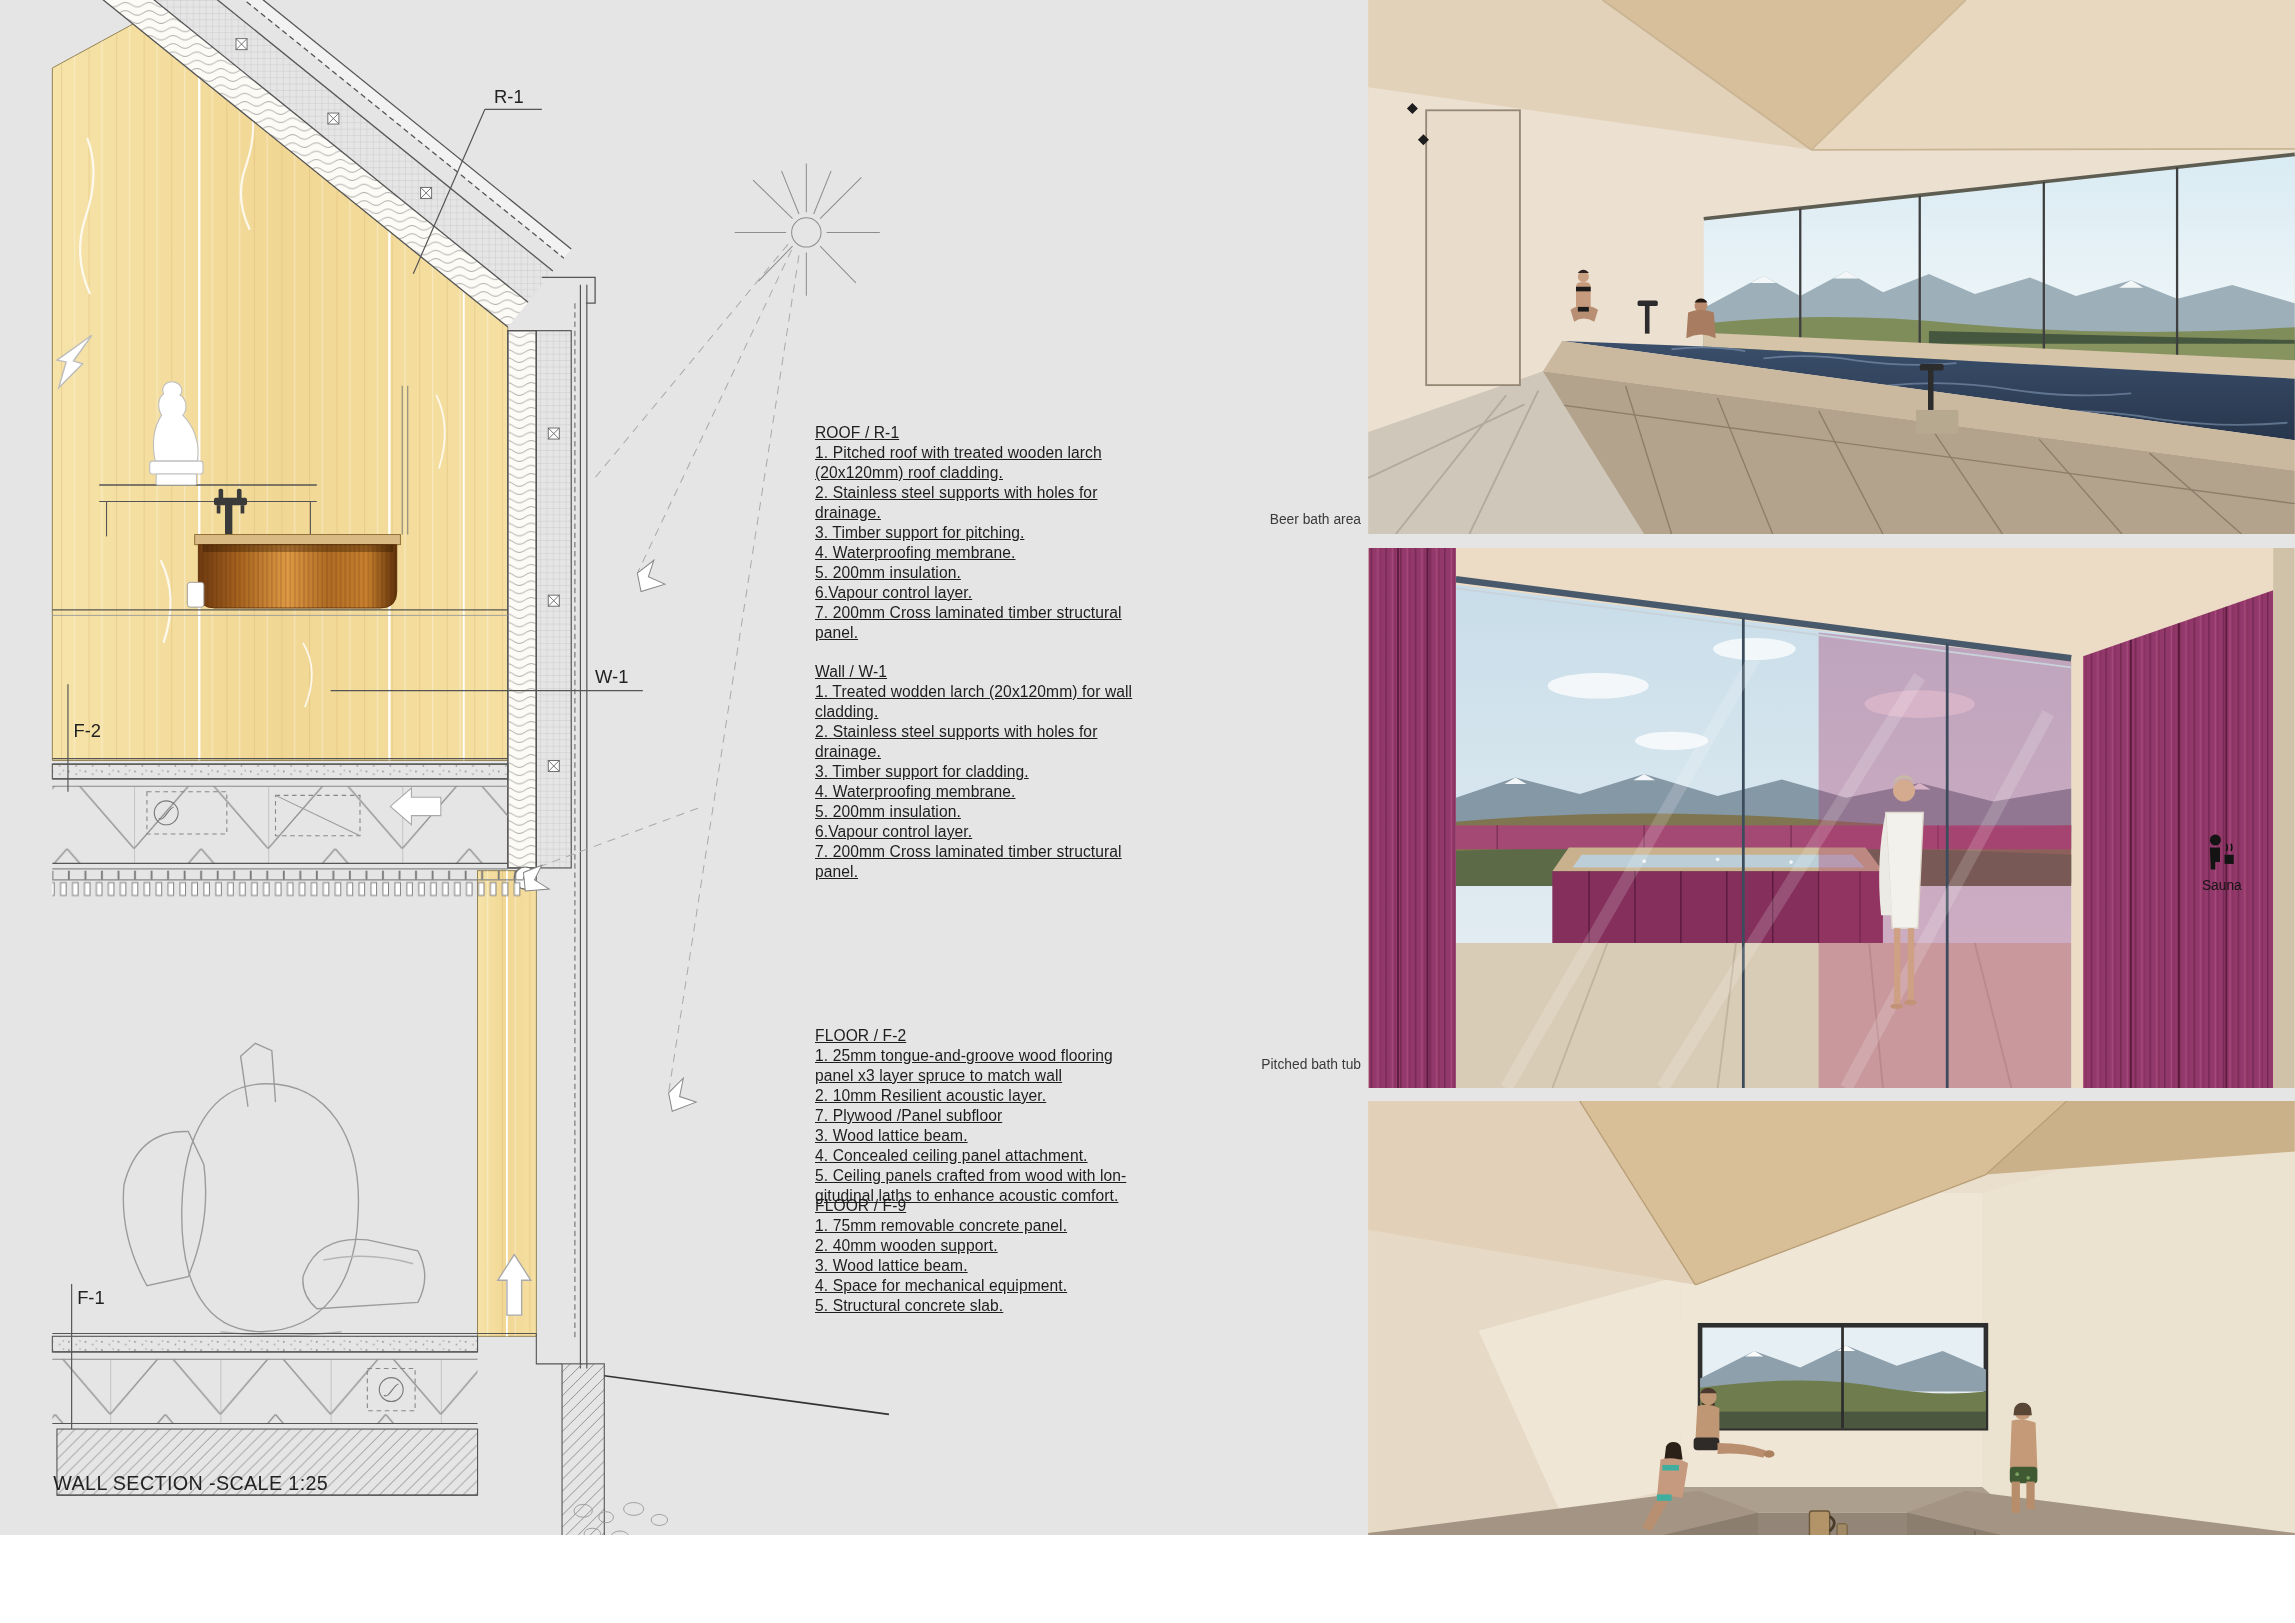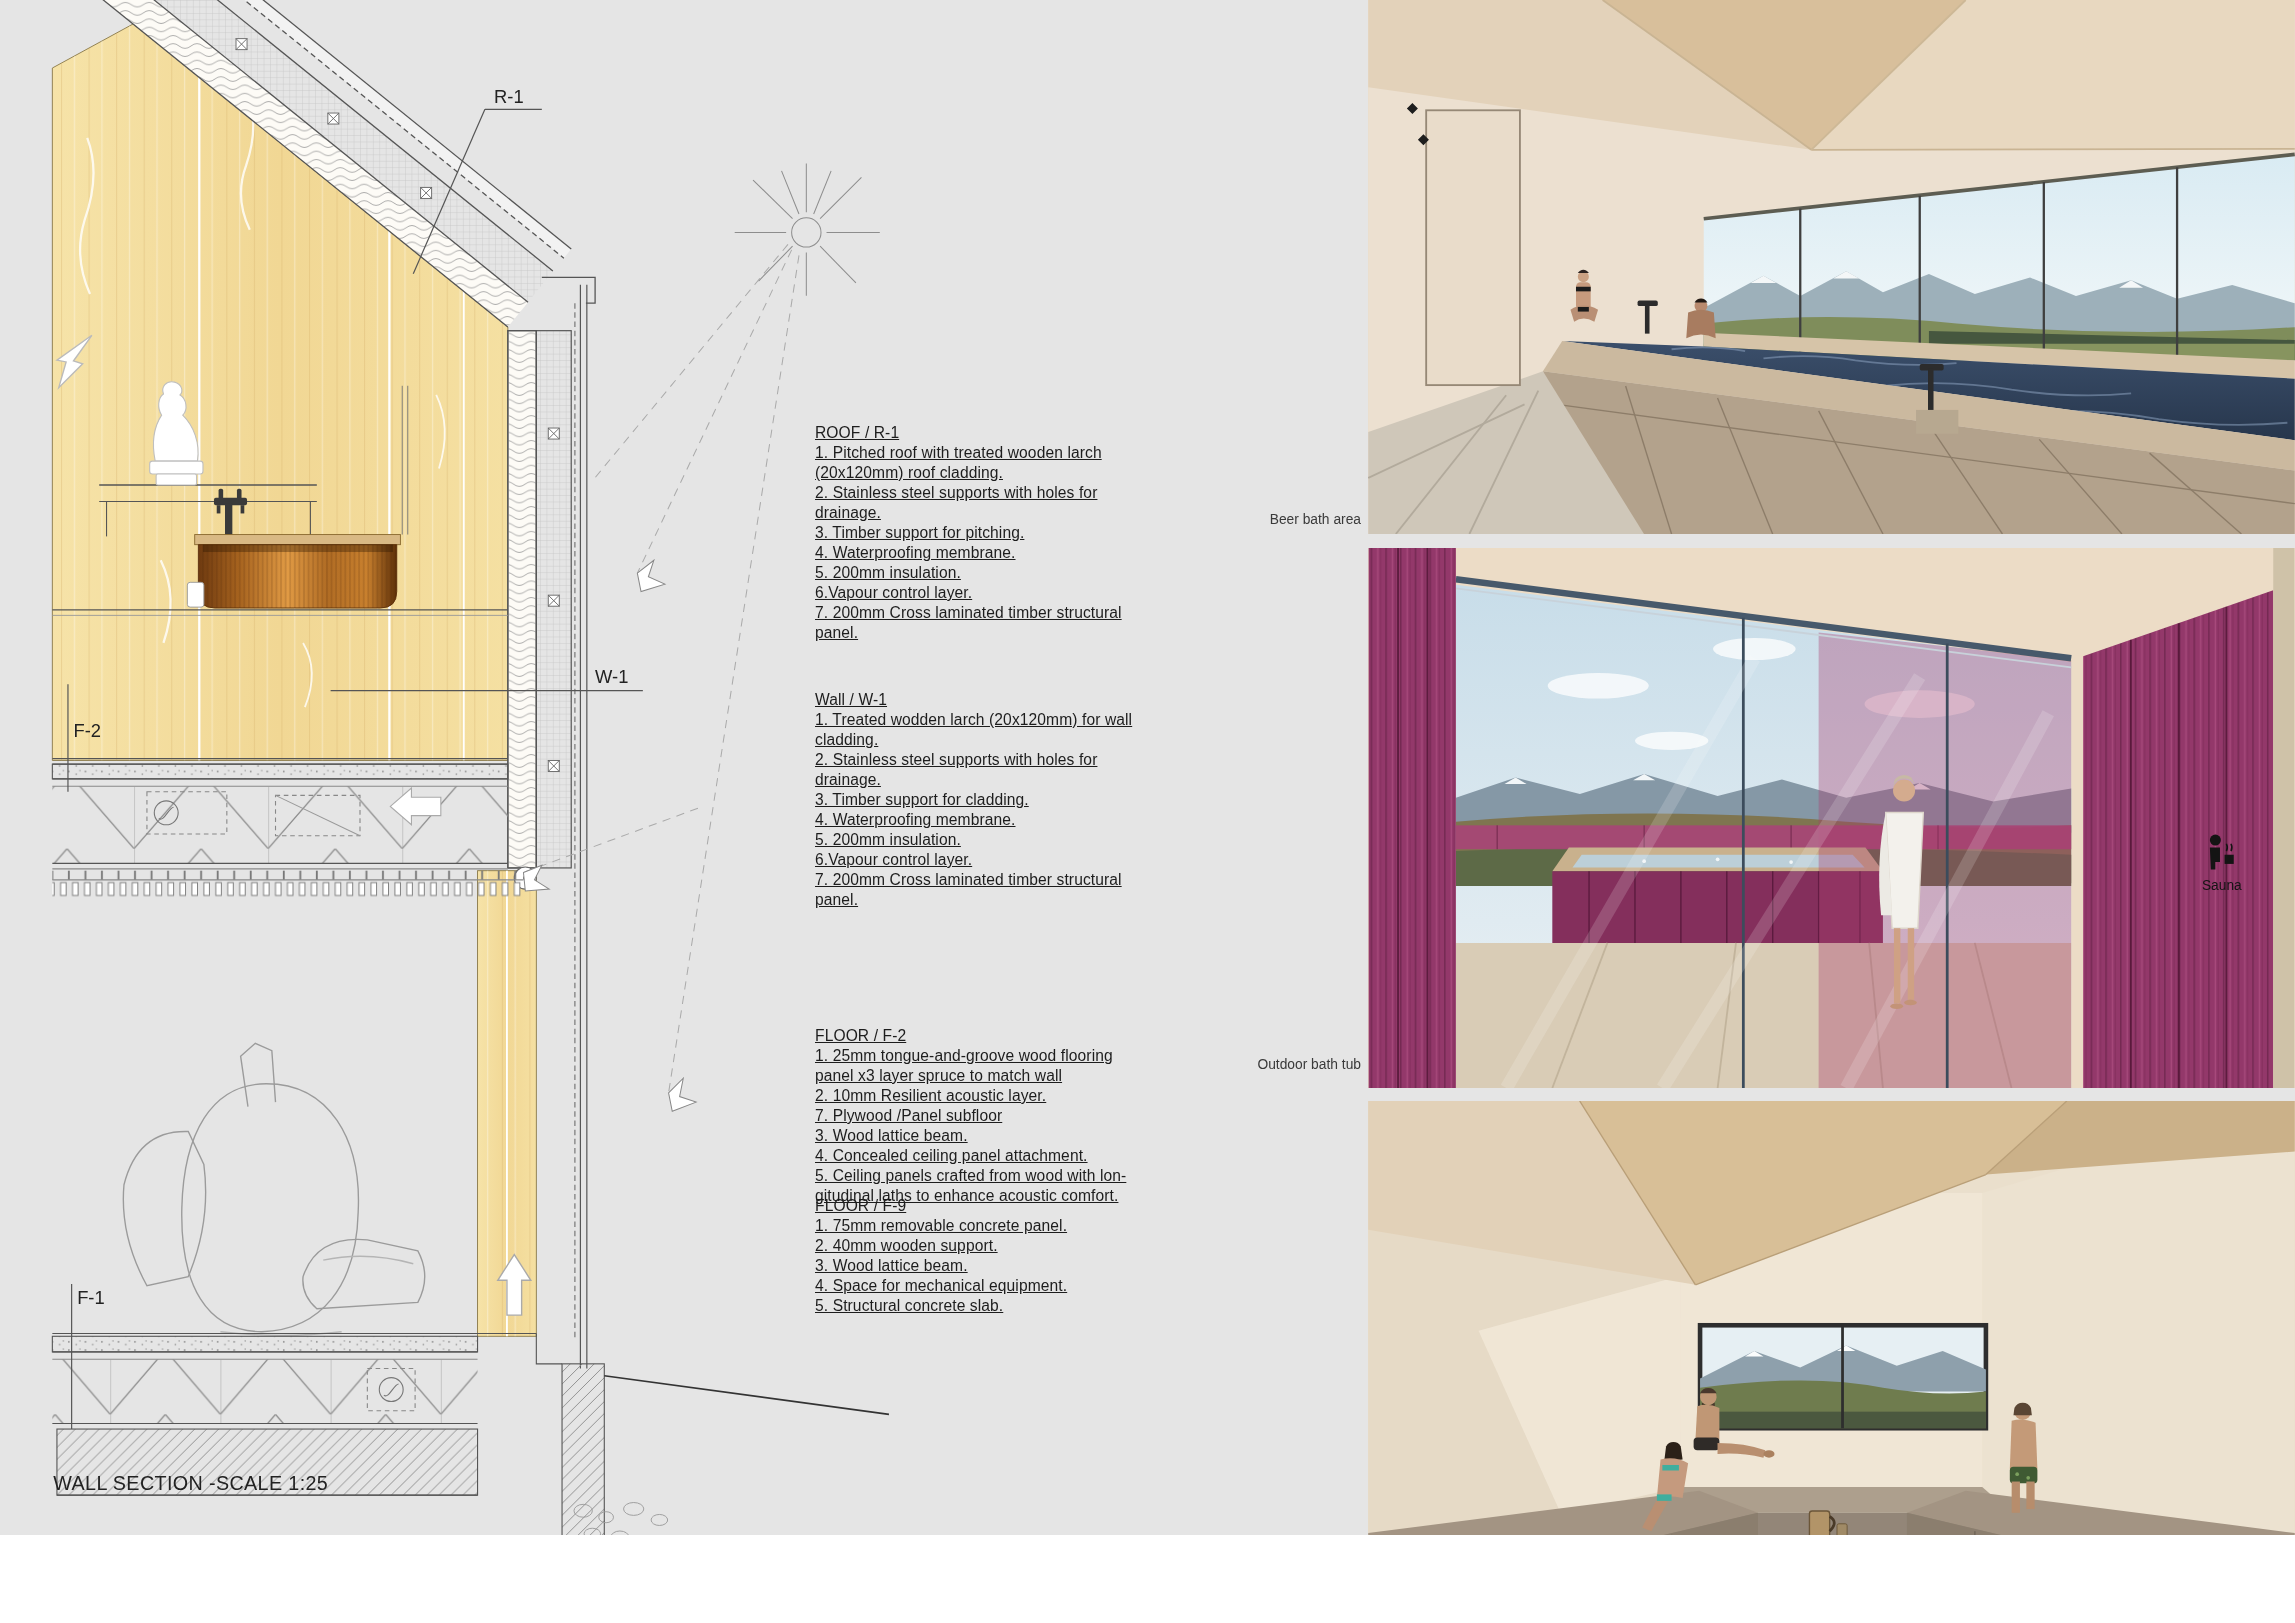--- a/index.html
+++ b/index.html
@@ -278,21 +278,21 @@
 (20x120mm) roof cladding.
 2. Stainless steel supports with holes for
 drainage.
 3. Timber support for pitching.
 4. Waterproofing membrane.
 5. 200mm insulation.
 6.Vapour control layer.
 7. 200mm Cross laminated timber structural
 panel.</div>
     </div>
-    <div class="note" style="top:690px">
+    <div class="note" style="top:662px">
       <div>Wall / W-1</div>
       <div class="note-body">1. Treated wodden larch (20x120mm) for wall
 cladding.
 2. Stainless steel supports with holes for
 drainage.
 3. Timber support for cladding.
 4. Waterproofing membrane.
 5. 200mm insulation.
 6.Vapour control layer.
 7. 200mm Cross laminated timber structural
@@ -642,21 +642,21 @@
         <rect x="698" y="398" width="30" height="18" rx="4" fill="#3f5a33"></rect>
         <circle cx="706" cy="406" r="2" fill="#7ba05e"></circle>
           <circle cx="718" cy="410" r="2" fill="#7ba05e"></circle>
         <rect x="700" y="414" width="9" height="34" fill="#b78d6c"></rect>
           <rect x="716" y="414" width="9" height="30" fill="#b78d6c"></rect>
       </g>
     </svg>
   </figure>
 
   <div class="caption" style="top:512px">Beer bath area</div>
-  <div class="caption" style="top:1057px">Outdoor bath tub</div>
+  <div class="caption" style="top:1057px">Pitched bath tub</div>
   <div class="caption" style="top:1597px">Sauna</div>
 
   <div class="pagination">
       <span class="dot"></span>
       <span class="dot"></span>
       <span class="dot"></span>
       <span class="dot active"></span>
     </div>
 
 </div>

